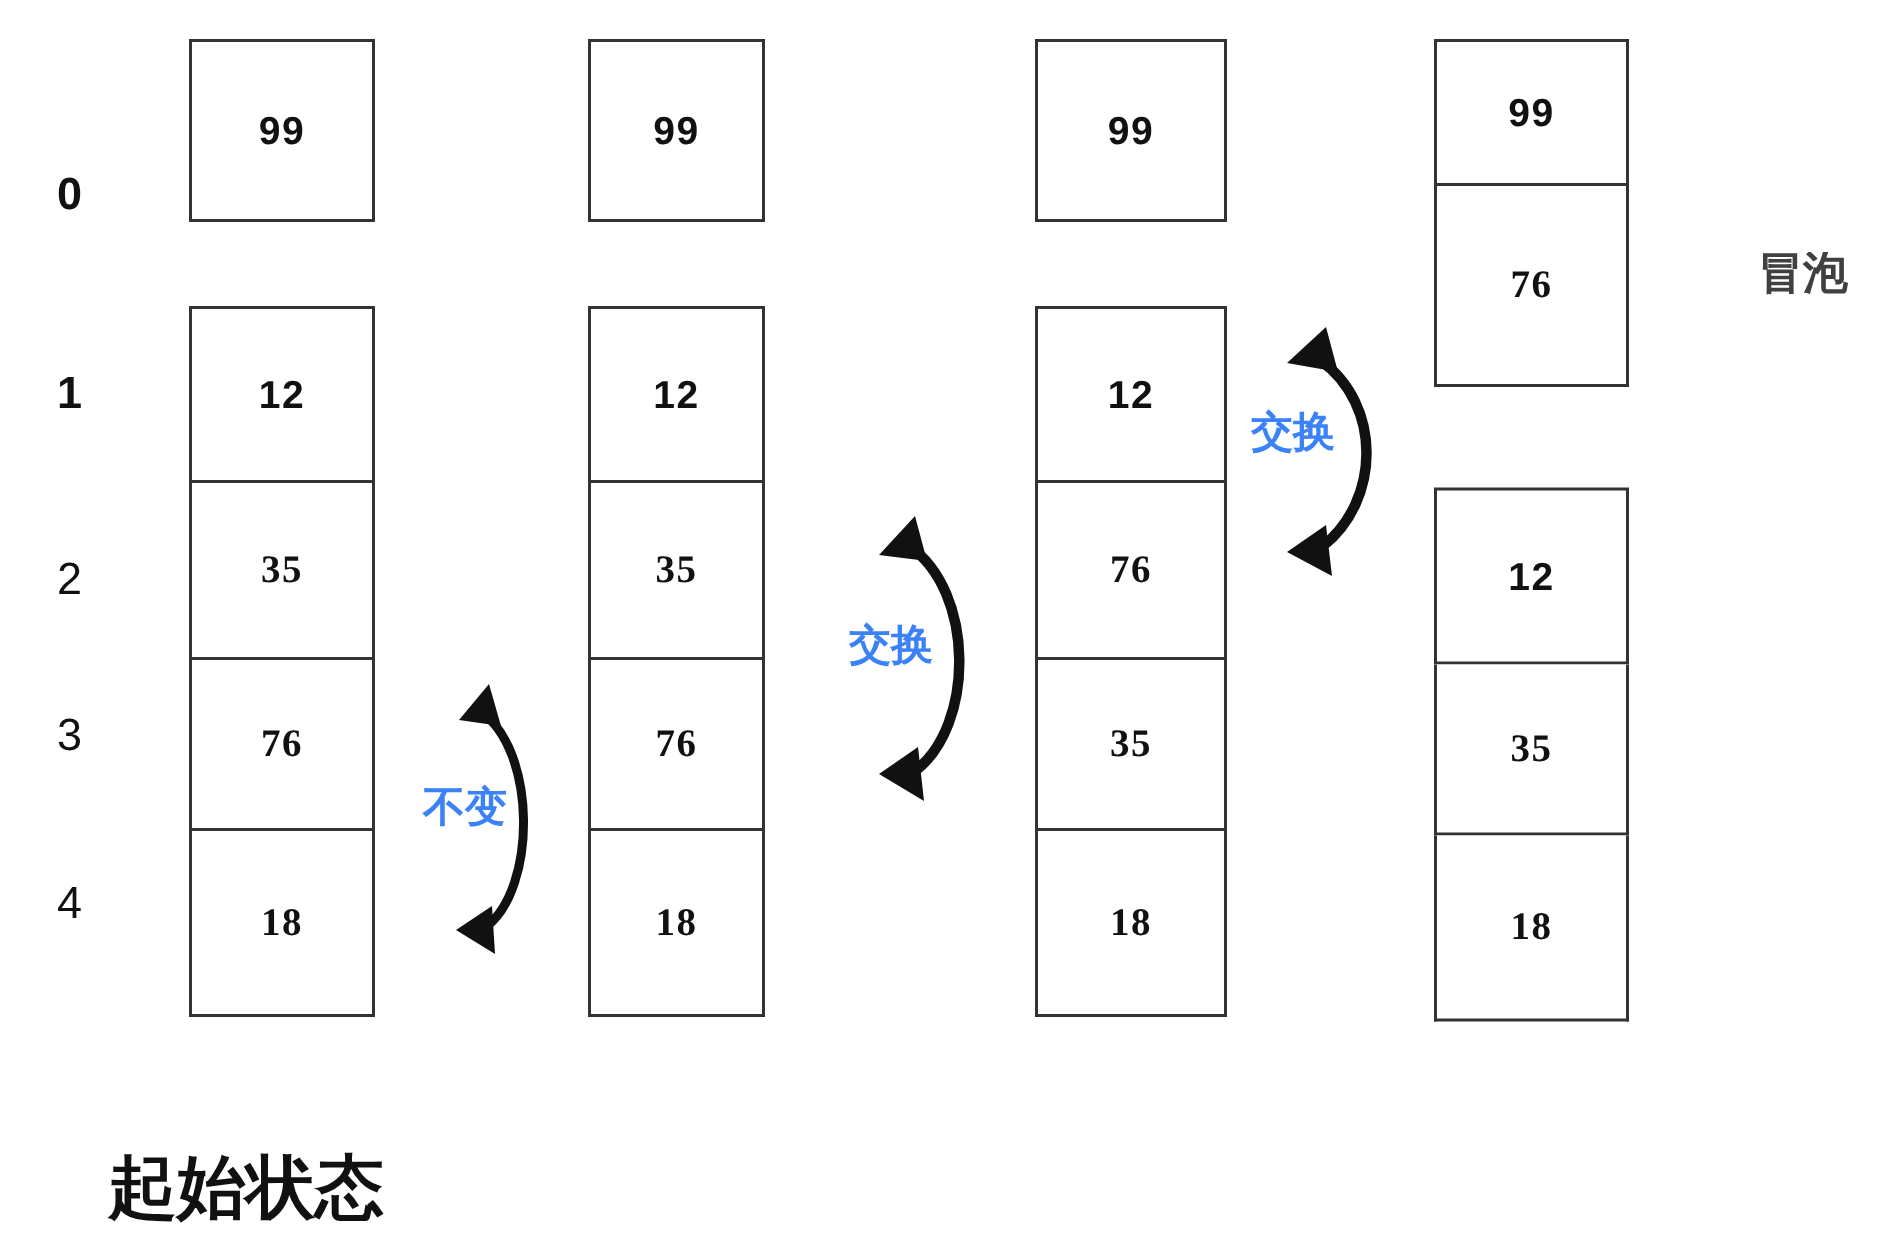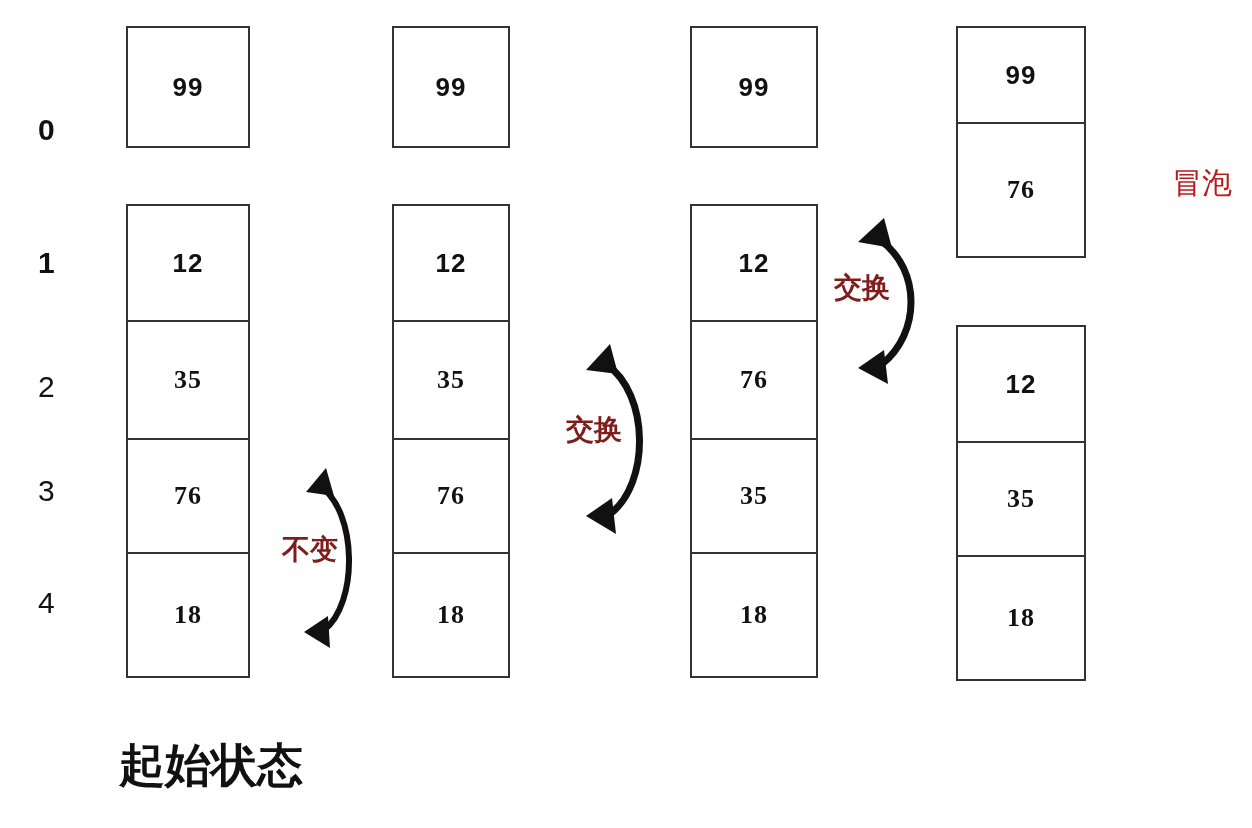--- a/index.html
+++ b/index.html
@@ -63,41 +63,41 @@
     position: absolute;
   }
   .annot svg {
     display: block;
     overflow: visible;
   }
   .annot-label {
     position: absolute;
     font-size: 28px;
     font-weight: 700;
-    color: #7f1d1d;
+    color: #3b82f6;
     white-space: nowrap;
     line-height: 1;
   }
 
   
   .caption {
     position: absolute;
     font-size: 46px;
     font-weight: 700;
     color: #111111;
     white-space: nowrap;
     line-height: 1;
   }
 
   
   .edge-note {
     position: absolute;
     font-size: 30px;
-    font-weight: 400;
-    color: #b91c1c;
+    font-weight: 700;
+    color: #404040;
     white-space: nowrap;
     line-height: 1;
     overflow: hidden;
   }
 </style>
 </head>
 <body>
 
 <div id="stage">
 
@@ -140,21 +140,21 @@
   <div class="col" style="left:956px; top:26px; width:130px;">
     <div class="cell" style="height:98px;">99</div>
     <div class="cell" style="height:134px;">76</div>
   </div>
   <div class="col" style="left:956px; top:325px; width:130px;">
     <div class="cell" style="height:118px;">12</div>
     <div class="cell" style="height:114px;">35</div>
     <div class="cell" style="height:124px;">18</div>
   </div>
 
-  <div class="annot" style="left:286px; top:464px; width:100px; height:190px;">
+  <div class="annot" style="left:286px; top:452px; width:100px; height:190px;">
     <svg width="100" height="190" viewBox="0 0 100 190">
       <path d="M 34 22 C 72 48, 72 140, 38 166" fill="none" stroke="#111111" stroke-width="6" stroke-linecap="round"></path>
       <polygon points="40,4 20,28 48,32" fill="#111111"></polygon>
       <polygon points="44,184 18,168 42,152" fill="#111111"></polygon>
     </svg>
     <div class="annot-label" style="left:-4px; top:72px;">不变</div>
   </div>
 
   <div class="annot" style="left:568px; top:338px; width:110px; height:200px;">
     <svg width="110" height="200" viewBox="0 0 110 200">
@@ -169,15 +169,15 @@
     <svg width="110" height="180" viewBox="0 0 110 180">
       <path d="M 40 28 C 82 58, 80 122, 42 152" fill="none" stroke="#111111" stroke-width="7" stroke-linecap="round"></path>
       <polygon points="44,6 18,30 52,36" fill="#111111"></polygon>
       <polygon points="48,172 18,156 44,138" fill="#111111"></polygon>
     </svg>
     <div class="annot-label" style="left:-6px; top:62px;">交换</div>
   </div>
 
   <div class="edge-note" style="left:1172px; top:168px; width:80px;">冒泡</div>
 
-  <div class="caption" style="left:72px; top:742px;margin-left:47px;">起始状态</div>
+  <div class="caption" style="left:72px; top:768px;">起始状态</div>
 
 </div>
 
 </body></html>

